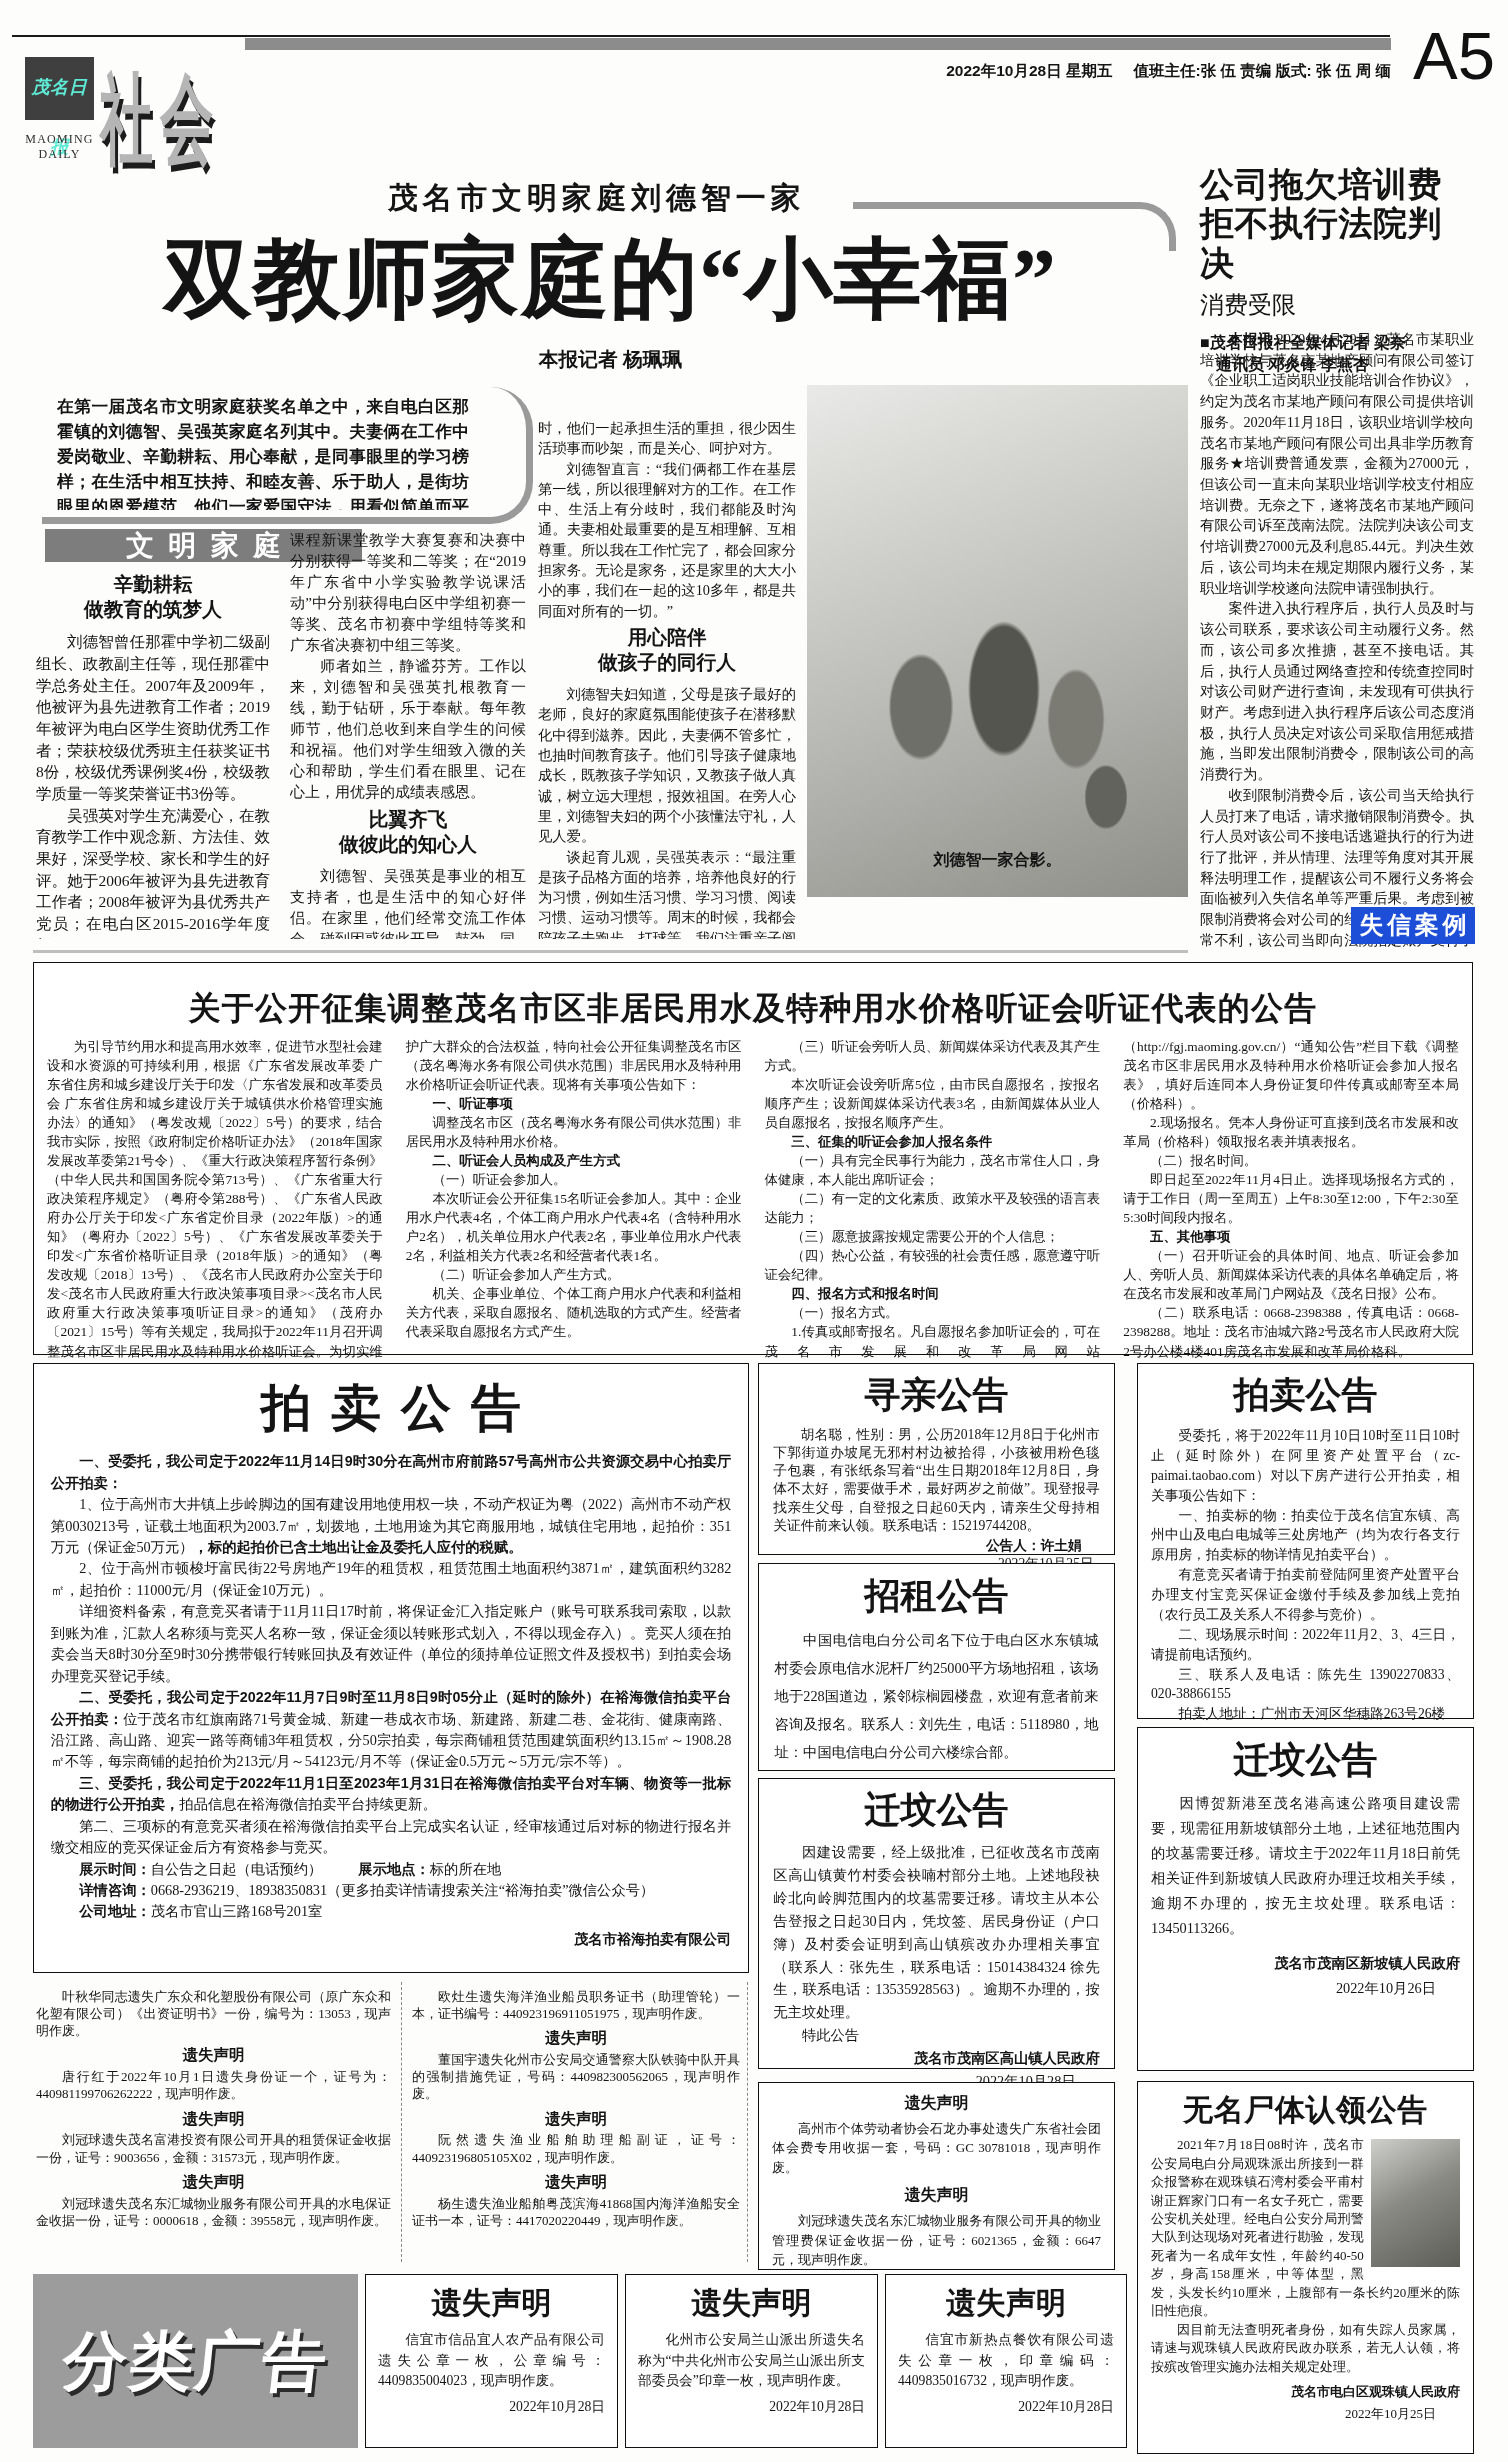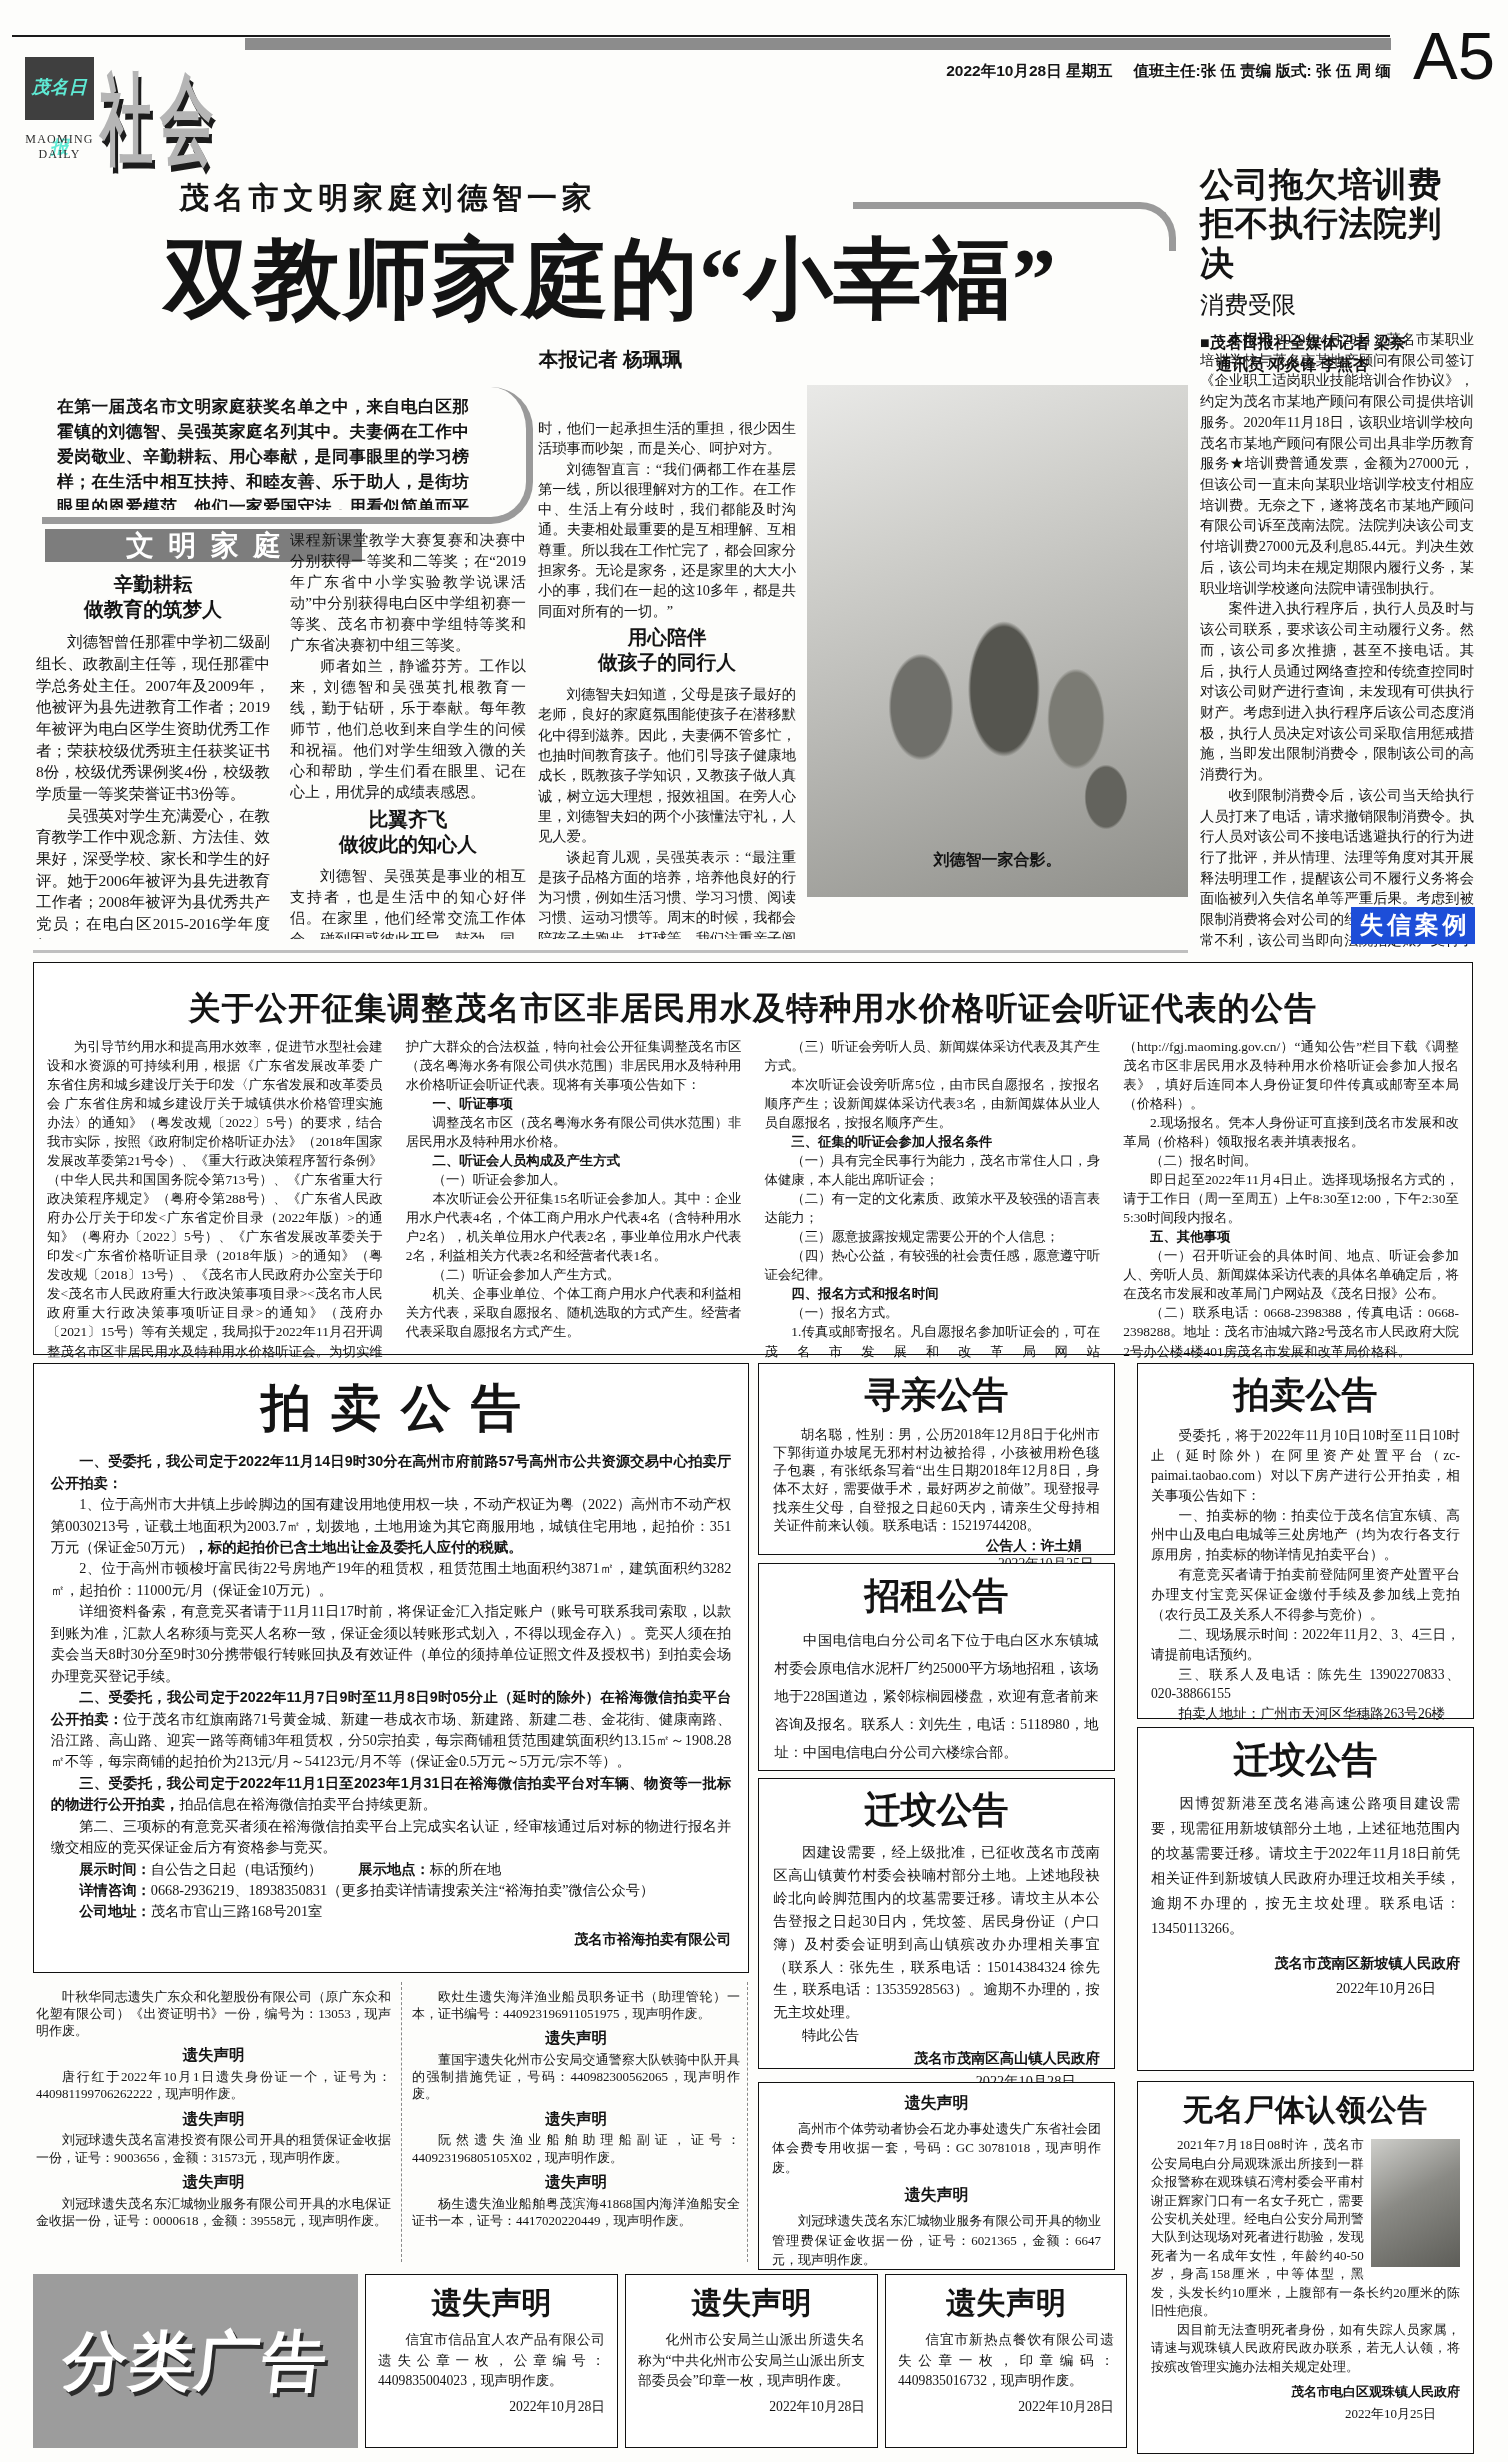--- a/index.html
+++ b/index.html
@@ -17,21 +17,21 @@
   #toprule{left:12px;top:35px;width:1378px;height:2.4px;background:#1a1a1a;}
   #mastband{left:245px;top:38px;width:1146px;height:12px;background:#8c8c8c;}
   #logobox{left:25px;top:57px;width:69px;height:63px;background:#3f3f3f;color:#5eead4;
            font-style:italic;font-weight:700;font-size:18px;line-height:60px;text-align:center;letter-spacing:0.6px;}
   #logosub{left:12px;top:132px;width:95px;text-align:center;font-size:12px;letter-spacing:1.2px;color:#2e2e2e;}
   #secttl{left:100px;top:55px;font-size:53px;font-weight:700;color:#b5b5b5;letter-spacing:7.2px;
           transform:scaleY(1.85);transform-origin:0 0;text-shadow:3px 3px 0 #1c1c1c;}
   #dateline{left:597px;top:61px;width:794px;text-align:right;font-size:15.5px;font-weight:600;}
   #pageno{left:1413px;top:16.7px;font-size:67px;color:#111;}
   
-  #kicker{left:179px;top:178px;width:835px;font-size:30px;font-weight:700;letter-spacing:4.8px;}
+  #kicker{left:179px;top:178px;width:835px;text-align:center;font-size:30px;font-weight:700;letter-spacing:4.8px;}
   #headline{left:33px;top:220px;width:1155px;text-align:center;font-size:88px;font-weight:900;letter-spacing:1.2px;}
   #byline{left:33px;top:346px;width:1155px;text-align:center;font-size:19.7px;font-weight:600;}
   #deco-top{left:853px;top:202px;width:316px;height:42px;border-top:7.8px solid #9a9a9a;
             border-right:7.8px solid #9a9a9a;border-top-right-radius:36px;}
   #deco-intro{left:42px;top:387px;width:484px;height:130px;border-right:7.8px solid #9a9a9a;
               border-bottom:7.8px solid #9a9a9a;border-bottom-right-radius:42px;border-top-right-radius:42px;}
   #intro{left:57px;top:394px;width:412px;height:116px;font-size:16.7px;line-height:1.5;font-weight:600;overflow:hidden;}
   #sectlabel{left:45px;top:529px;width:317px;height:33px;background:#7d7d7d;color:#fff;
              font-size:28px;font-weight:700;line-height:33px;text-align:center;letter-spacing:14.3px;text-indent:14.3px;}
   .subhd{text-align:center;font-weight:700;font-size:19.7px;line-height:1.3;margin:3.6px 0 8.4px 0;

